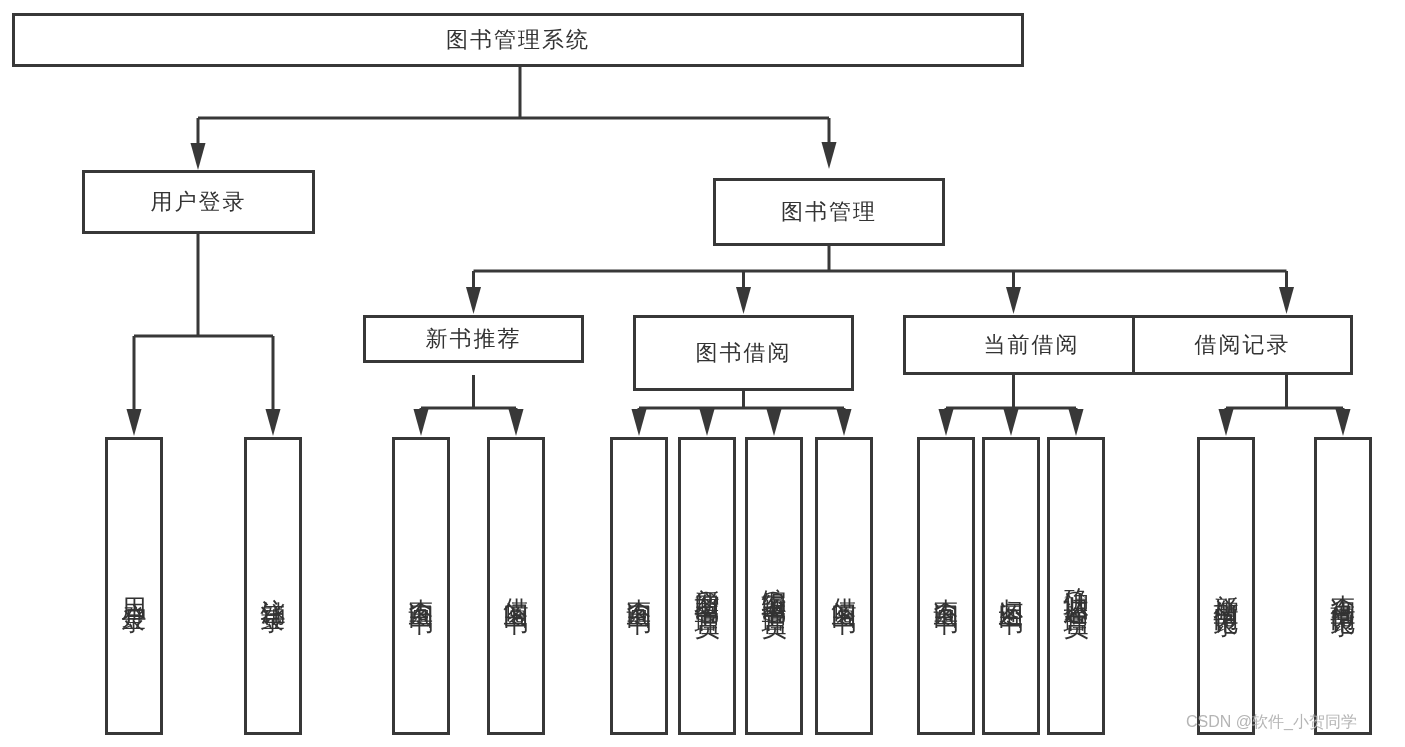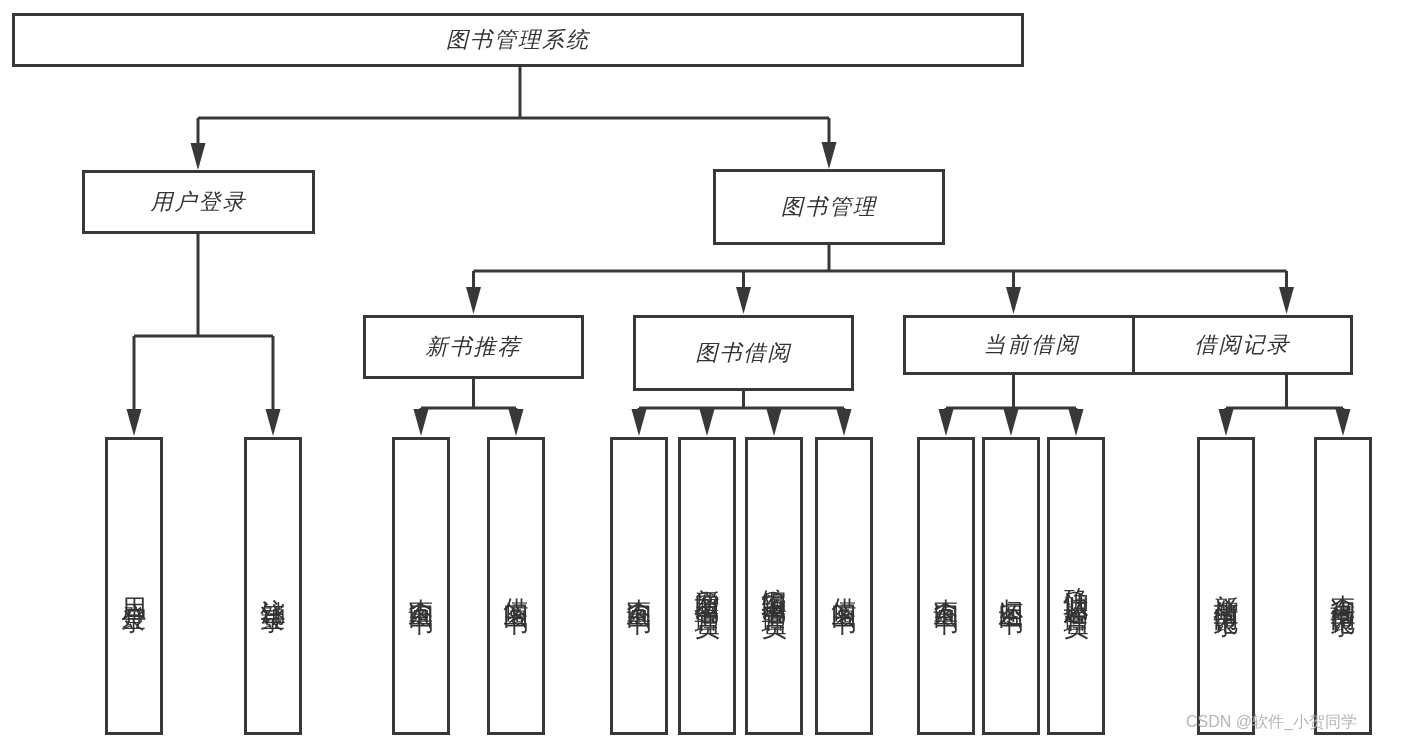--- a/index.html
+++ b/index.html
@@ -40,21 +40,20 @@
     display:flex;
     align-items:center;
     justify-content:center;
     color:var(--text);
   }
   .hlabel{
     font-size:22px;
     letter-spacing:2px;
     color:var(--text);
     white-space:nowrap;
-    font-style:italic;
   }
   .leaf{
     top:437px;
     width:58px;
     height:298px;
   }
   .vlabel{
     writing-mode:vertical-rl;
     text-orientation:mixed;
     font-size:25px;
@@ -120,25 +119,25 @@
     </g>
   </svg>
 
   <div class="node" style="left:12px;top:13px;width:1012px;height:54px">
     <span class="hlabel">图书管理系统</span>
   </div>
 
   <div class="node" style="left:82px;top:170px;width:233px;height:64px">
     <span class="hlabel">用户登录</span>
   </div>
-  <div class="node" style="left:713px;top:169px;width:232px;height:76px">
+  <div class="node" style="left:713px;top:178px;width:232px;height:68px">
     <span class="hlabel">图书管理</span>
   </div>
 
-  <div class="node" style="left:363px;top:315px;width:221px;height:64px">
+  <div class="node" style="left:363px;top:315px;width:221px;height:48px">
     <span class="hlabel">新书推荐</span>
   </div>
   <div class="node" style="left:633px;top:315px;width:221px;height:76px">
     <span class="hlabel">图书借阅</span>
   </div>
   <div class="node" style="left:903px;top:315px;width:257px;height:60px">
     <span class="hlabel">当前借阅</span>
   </div>
   <div class="node" style="left:1132px;top:315px;width:221px;height:60px">
     <span class="hlabel">借阅记录</span>

